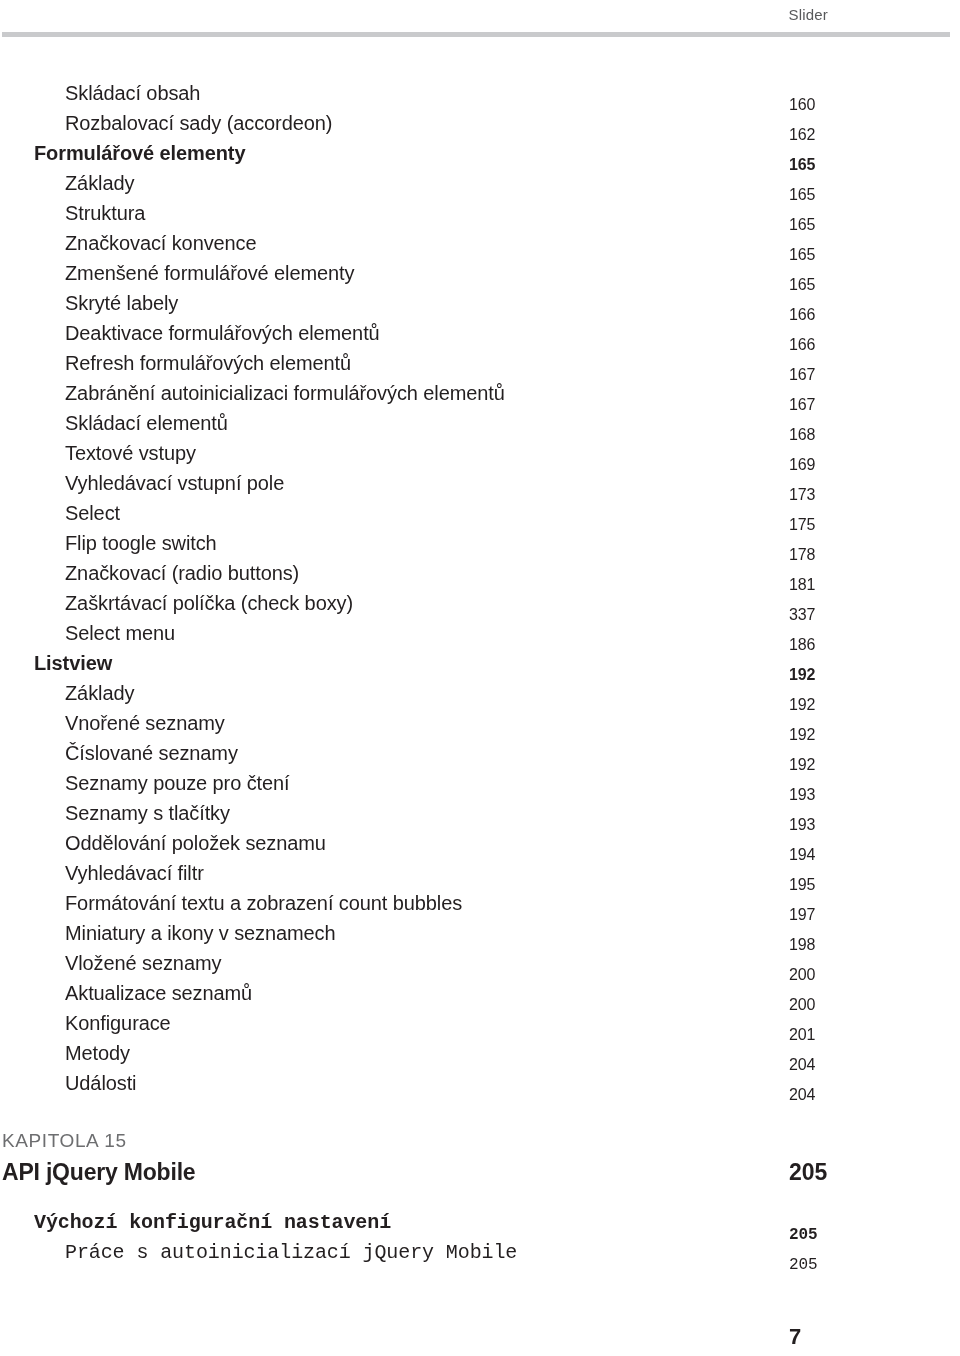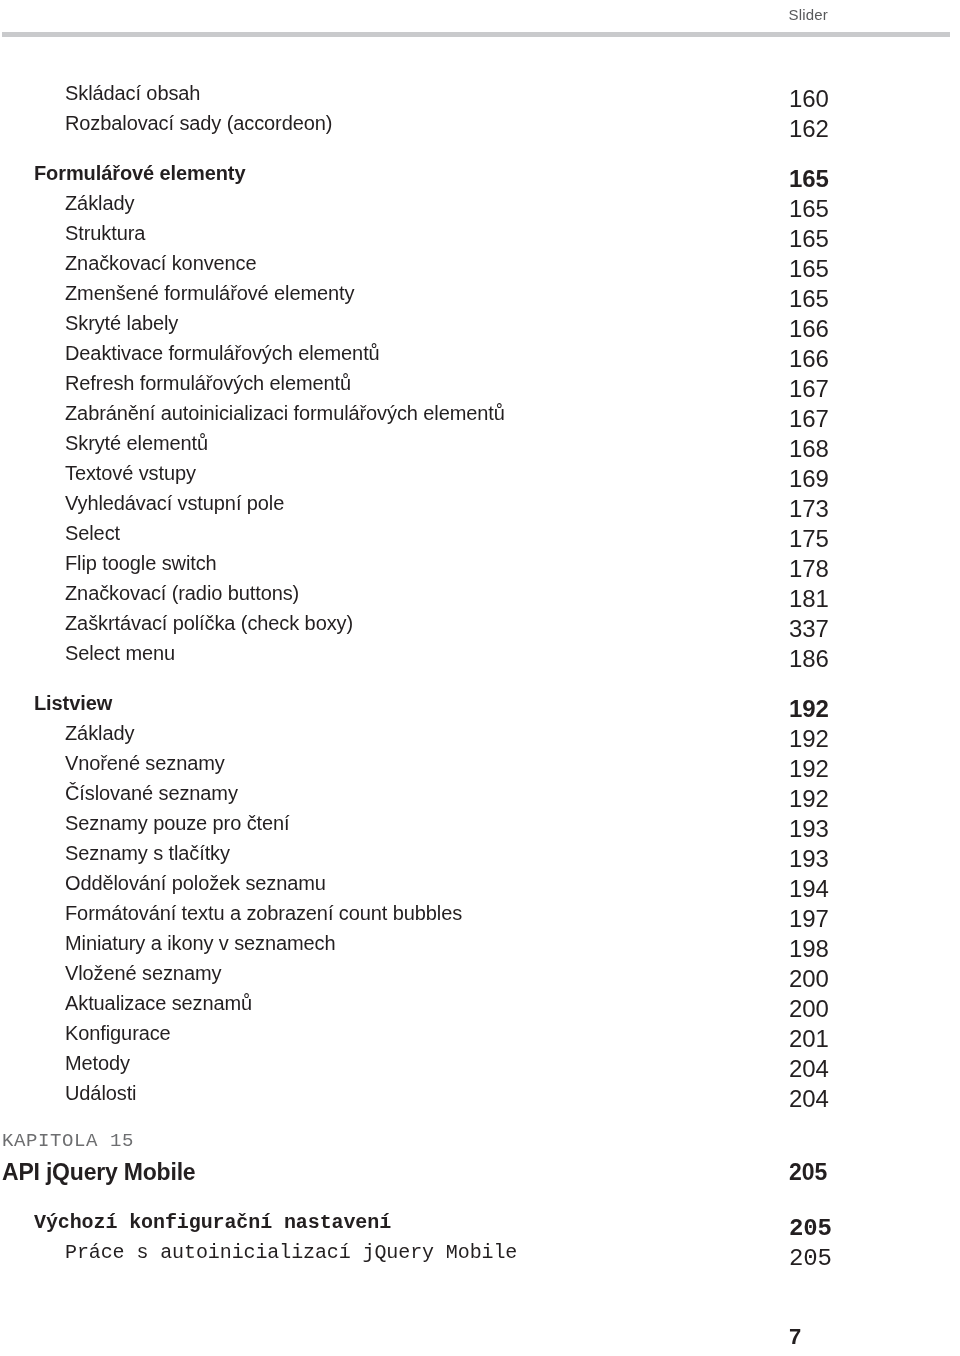--- a/index.html
+++ b/index.html
@@ -61,53 +61,52 @@
   }
   .row .label {
     position: absolute;
     top: 0;
     font-size: 20px;
     letter-spacing: -0.1px;
   }
   .row .pageno {
     position: absolute;
     left: 789px;
-    top: 6px;
-    font-size: 24px;
+    top: 12px;
+    font-size: 16px;
     letter-spacing: -0.1px;
   }
 
   
   .lvl-section .label { left: 34px; }
   .lvl-item .label    { left: 65px; }
 
   .lvl-section .label,
   .lvl-section .pageno {
     font-weight: bold;
   }
 
   
-  .gap-before { margin-top: 20px; }
+  .gap-before { margin-top: 0; }
 
   
   .chapter-block {
     position: absolute;
     left: 0;
     top: 1128px;
     width: 960px;
   }
   .kapitola {
     position: absolute;
     left: 2px;
     top: 0;
     font-size: 19px;
     color: #6d6e70;
     letter-spacing: 0.6px;
     line-height: 26px;
-    font-family: Liberation Mono, monospace;
   }
   .chapter-title-row {
     position: absolute;
     left: 0;
     top: 27px;
     width: 960px;
     height: 34px;
     line-height: 34px;
     text-align: center;
   }
@@ -193,21 +192,21 @@
       </div>
       <div class="row lvl-item">
         <span class="label">Refresh formulářových elementů</span>
         <span class="pageno">167</span>
       </div>
       <div class="row lvl-item">
         <span class="label">Zabránění autoinicializaci formulářových elementů</span>
         <span class="pageno">167</span>
       </div>
       <div class="row lvl-item">
-        <span class="label">Skryté elementů</span>
+        <span class="label">Skládací elementů</span>
         <span class="pageno">168</span>
       </div>
       <div class="row lvl-item">
         <span class="label">Textové vstupy</span>
         <span class="pageno">169</span>
       </div>
       <div class="row lvl-item">
         <span class="label">Vyhledávací vstupní pole</span>
         <span class="pageno">173</span>
       </div>
@@ -251,20 +250,24 @@
         <span class="label">Seznamy pouze pro čtení</span>
         <span class="pageno">193</span>
       </div>
       <div class="row lvl-item">
         <span class="label">Seznamy s tlačítky</span>
         <span class="pageno">193</span>
       </div>
       <div class="row lvl-item">
         <span class="label">Oddělování položek seznamu</span>
         <span class="pageno">194</span>
+      </div>
+      <div class="row lvl-item">
+        <span class="label">Vyhledávací filtr</span>
+        <span class="pageno">195</span>
       </div>
       <div class="row lvl-item">
         <span class="label">Formátování textu a zobrazení count bubbles</span>
         <span class="pageno">197</span>
       </div>
       <div class="row lvl-item">
         <span class="label">Miniatury a ikony v seznamech</span>
         <span class="pageno">198</span>
       </div>
       <div class="row lvl-item">

